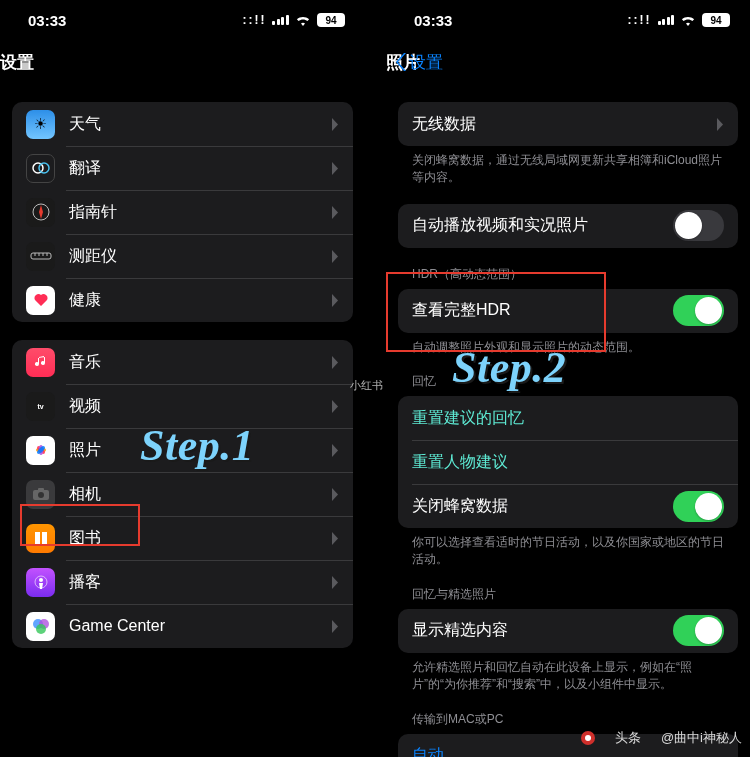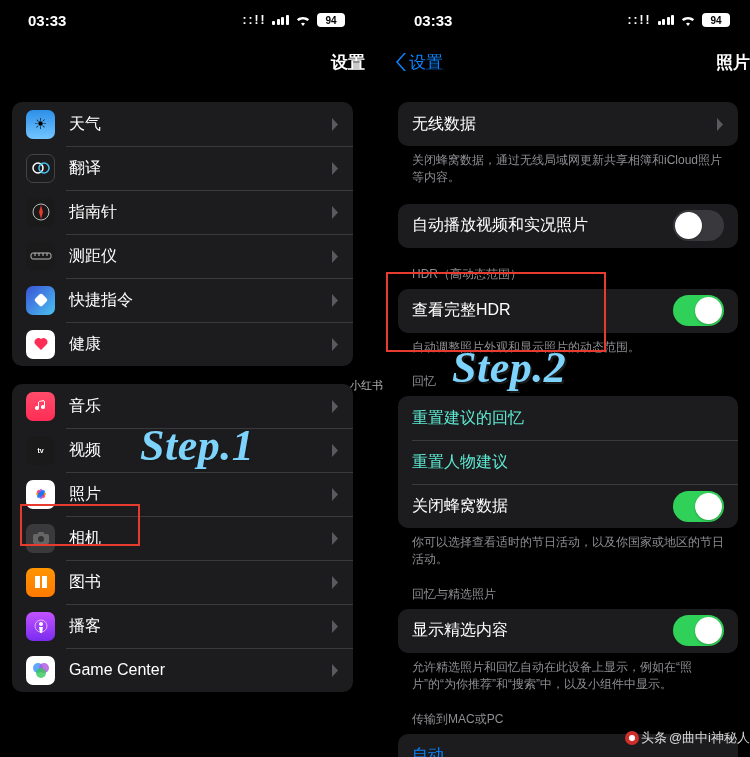--- a/index.html
+++ b/index.html
@@ -10,21 +10,21 @@
 
   
   .status-bar { height: 40px; display: flex; align-items: center; justify-content: space-between; padding: 0 20px 0 28px; color: #fff; font-size: 15px; font-weight: 600; }
   .status-right { display: flex; align-items: center; gap: 6px; }
   .signal { display: flex; align-items: flex-end; gap: 1.5px; }
   .signal .bar { width: 3px; background: #fff; border-radius: 1px; }
   .signal .b1{height:4px}.signal .b2{height:6px}.signal .b3{height:8px}.signal .b4{height:10px}
   .batt { width: 28px; height: 14px; border-radius: 4px; background: #fff; color: #000; font-size: 10px; font-weight: 700; display: flex; align-items: center; justify-content: center; }
 
   
-  .nav { height: 44px; display:flex; align-items:center; justify-content:flex-end; position:relative; }
+  .nav { height: 44px; display:flex; align-items:center; justify-content:flex-start; position:relative; }
   .nav-title { color:#fff; font-size:17px; font-weight:600; }
   .back { position:absolute; left:10px; display:flex; align-items:center; color:#0a84ff; font-size:17px; }
   .back svg{ margin-right:2px; }
 
   
   .list-group { margin: 18px 12px 0 12px; background:#1c1c1e; border-radius:10px; overflow:hidden; }
   .list-group.flat { margin-top: 0; }
   .row { display:flex; align-items:center; min-height:44px; padding:0 14px; position:relative; }
   .row + .row::before { content:""; position:absolute; left:54px; right:0; top:0; height:0.5px; background:#3a3a3c; }
   .row.noicon + .row.noicon::before { left:14px; }
@@ -43,21 +43,21 @@
   .section-footer { color:#8e8e93; font-size:12px; padding: 6px 24px 0 26px; line-height:1.4; }
 
   
   .red-box { position:absolute; border:2px solid #e63b2e; pointer-events:none; }
 
   
   .step-label { position:absolute; font-family: Georgia, "Times New Roman", serif; font-style:italic; font-weight:700; font-size:44px; color:#7dd3fc; text-shadow: 2px 2px 0 #1a1a1a; pointer-events:none; letter-spacing:0.5px; }
 
   
   .wm-mid { position:absolute; left:350px; top:378px; color:#e8e8e8; font-size:11px; opacity:.75; pointer-events:none; }
-  .wm-bottom { position:absolute; right:0; bottom:10px; color:#d8d8d8; font-size:13px; display:flex; align-items:center; gap:2px; pointer-events:none; }
+  .wm-bottom { position:absolute; right:8px; bottom:10px; color:#d8d8d8; font-size:13px; display:flex; align-items:center; gap:20px; pointer-events:none; }
   .wm-bottom .dot-icon { width:14px; height:14px; border-radius:50%; background:#cf2f2b; position:relative; }
   .wm-bottom .dot-icon::after{content:"";position:absolute;inset:4px;background:#fff;border-radius:50%;}
 
   
   .i-weather{background:linear-gradient(#2d8fe8,#72c5ff)}
   .i-translate{background:#1c1c1e;border:0.5px solid #444}
   .i-maps{background:linear-gradient(135deg,#7dd56f 40%,#f2e36b 40% 60%,#6fb8f5 60%)}
   .i-compass{background:#1a1a1a}
   .i-measure{background:#1a1a1a}
   .i-shortcut{background:linear-gradient(135deg,#3a53d8,#4ac2f0)}
@@ -139,31 +139,20 @@
               <line x1="13" y1="3" x2="13" y2="6" stroke="#bbb"></line>
               <line x1="17" y1="3" x2="17" y2="6" stroke="#bbb"></line>
             </svg>
           </span>
           <span class="row-label">测距仪</span>
           <svg class="chev" width="8" height="13" viewBox="0 0 8 13">
             <path fill="currentColor" d="M1 0l6 6.5L1 13"></path>
           </svg>
         </div>
       <div class="row">
-          <span class="app-icon i-shortcut">
-            <svg width="16" height="16" viewBox="0 0 16 16">
-              <rect x="3" y="3" width="10" height="10" rx="2" fill="#fff" transform="rotate(45 8 8)"></rect>
-            </svg>
-          </span>
-          <span class="row-label">快捷指令</span>
-          <svg class="chev" width="8" height="13" viewBox="0 0 8 13">
-            <path fill="currentColor" d="M1 0l6 6.5L1 13"></path>
-          </svg>
-        </div>
-      <div class="row">
           <span class="app-icon i-health">
             <svg width="14" height="14" viewBox="0 0 14 14">
               <path fill="#ff2d55" d="M7 13 1 7a4 4 0 0 1 6-5 4 4 0 0 1 6 5z"></path>
             </svg>
           </span>
           <span class="row-label">健康</span>
           <svg class="chev" width="8" height="13" viewBox="0 0 8 13">
             <path fill="currentColor" d="M1 0l6 6.5L1 13"></path>
           </svg>
         </div>

